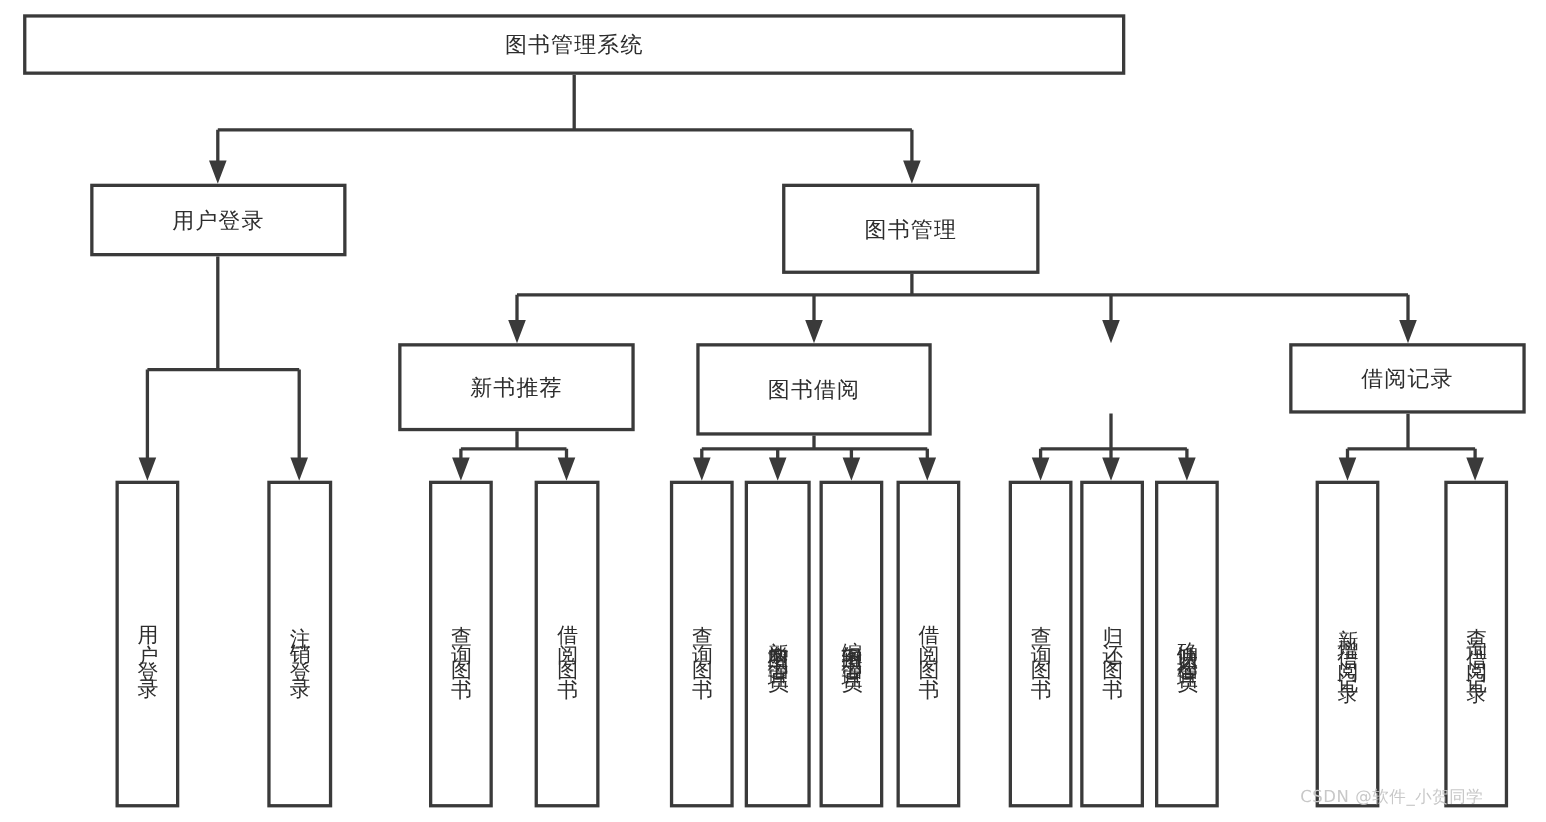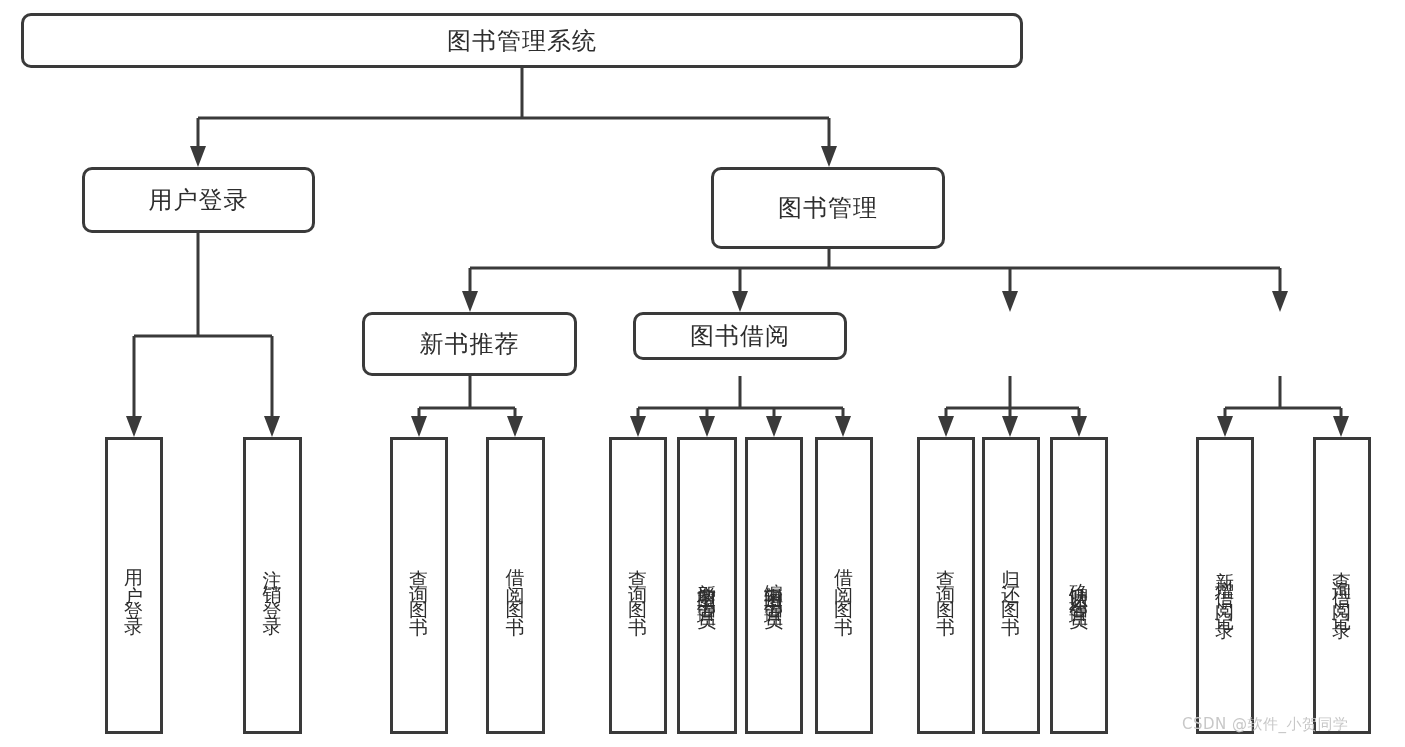--- a/index.html
+++ b/index.html
@@ -21,21 +21,21 @@
     position: absolute;
     box-sizing: border-box;
     border: 3px solid #3a3a3a;
     background: #ffffff;
     display: flex;
     align-items: center;
     justify-content: center;
     color: #2d2d2d;
     z-index: 2;
   }
-  .h-node { font-size: 24px; letter-spacing: 1px; border-radius: 10px; }
+  .h-node { font-size: 20px; letter-spacing: 1px; }
   .v-node {
     writing-mode: vertical-rl;
     text-orientation: mixed;
     font-size: 19px;
     line-height: 1;
   }
   .v-short { letter-spacing: 16px; }
   .v-med   { letter-spacing: 10px; }
   .v-long  { letter-spacing: 4px; }
   #watermark {
@@ -82,22 +82,23 @@
       M630,416H646L638,437Z M699,416H715L707,437Z M766,416H782L774,437Z M835,416H851L843,437Z
       M938,416H954L946,437Z M1002,416H1018L1010,437Z M1071,416H1087L1079,437Z
       M1217,416H1233L1225,437Z M1333,416H1349L1341,437Z"></path>
   </svg>
 
   <div class="node h-node" style="left:21px; top:13px; width:1002px; height:55px;">图书管理系统</div>
 
   <div class="node h-node" style="left:82px; top:167px; width:233px; height:66px;">用户登录</div>
   <div class="node h-node" style="left:711px; top:167px; width:234px; height:82px;">图书管理</div>
 
-  <div class="node h-node" style="left:362px; top:312px; width:215px; height:64px;">新书推荐</div>
-  <div class="node h-node" style="left:633px; top:312px; width:214px; height:48px;">图书借阅</div>
+  <div class="node h-node" style="left:362px; top:312px; width:215px; height:80px;">新书推荐</div>
+  <div class="node h-node" style="left:633px; top:312px; width:214px; height:84px;">图书借阅</div>
+  <div class="node h-node" style="left:1172px; top:312px; width:215px; height:64px;">借阅记录</div>
 
   <div class="node v-node v-short" style="left:105px; top:437px; width:58px; height:297px;">用户登录</div>
   <div class="node v-node v-short" style="left:243px; top:437px; width:59px; height:297px;">注销登录</div>
 
   <div class="node v-node v-short" style="left:390px; top:437px; width:58px; height:297px;">查询图书</div>
   <div class="node v-node v-short" style="left:486px; top:437px; width:59px; height:297px;">借阅图书</div>
 
   <div class="node v-node v-short" style="left:609px; top:437px; width:58px; height:297px;">查询图书</div>
   <div class="node v-node v-long" style="left:677px; top:437px; width:60px; height:297px;">新增图书（管理员）</div>
   <div class="node v-node v-long" style="left:745px; top:437px; width:58px; height:297px;">编辑图书（管理员）</div>

